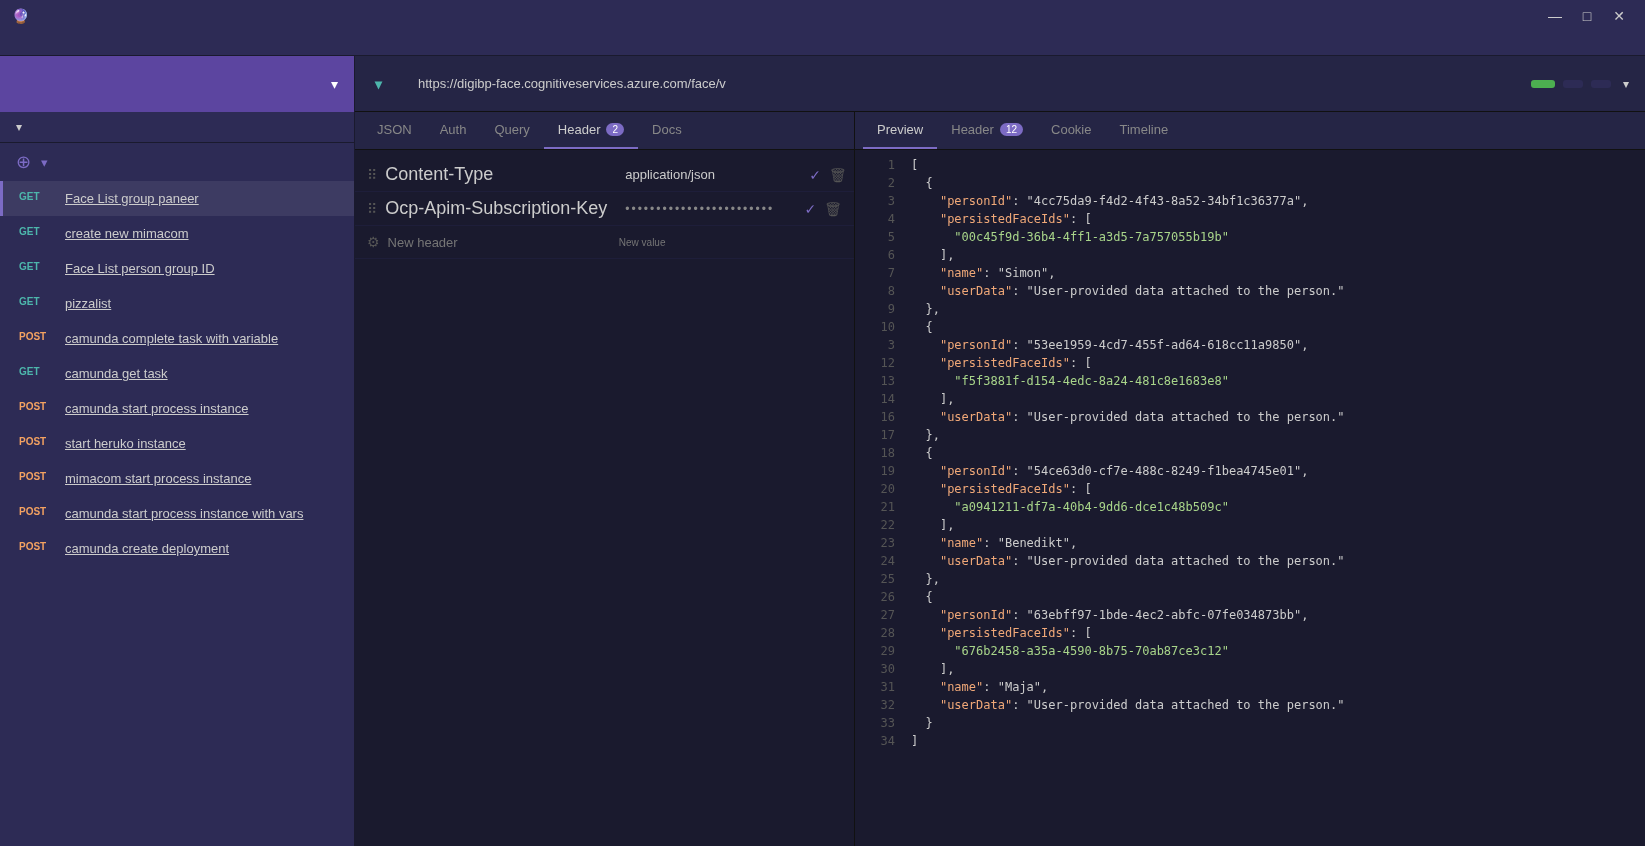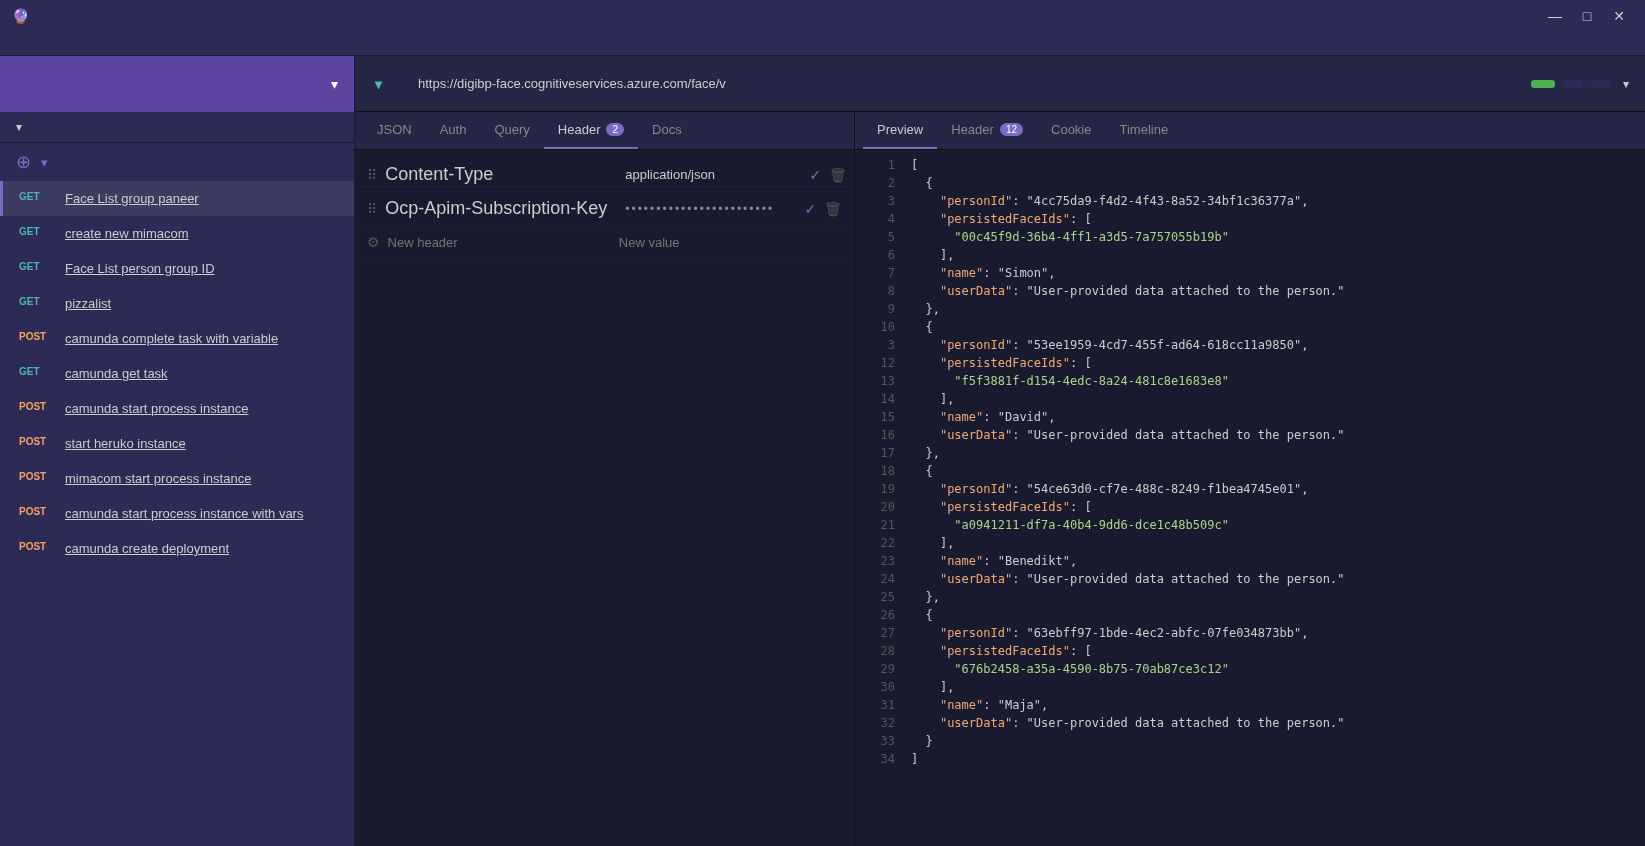--- a/index.html
+++ b/index.html
@@ -227,21 +227,21 @@
       color: #888;
       font-size: 12px;
       letter-spacing: 2px;
     }
     .check-icon { color: #7c6bc4; cursor: pointer; font-size: 14px; }
     .delete-icon { color: #555; cursor: pointer; font-size: 14px; }
     .gear-icon { color: #555; cursor: pointer; font-size: 14px; }
 
     .new-header-row { padding: 8px 12px; display: flex; align-items: center; gap: 8px; }
     .new-header-key { background: transparent; border: none; color: #555; font-size: 13px; outline: none; flex: 1; }
-    .new-header-value { background: transparent; border: none; color: #555; font-size: 13px; outline: none; flex: 1; }
+    .new-header-value { background: transparent; border: none; color: #555; font-size: 10px; outline: none; flex: 1; }
 
     
     .response-panel { flex: 1; display: flex; flex-direction: column; overflow: hidden; }
 
     
     .response-tabs {
       display: flex;
       background: #252545;
       border-bottom: 1px solid #111;
       padding: 0 8px;
@@ -505,24 +505,20 @@
             </div>
             <div class="code-line">
               <span class="line-num">13</span>
               <span class="line-content">      <span class="json-string">"f5f3881f-d154-4edc-8a24-481c8e1683e8"</span></span>
             </div>
             <div class="code-line">
               <span class="line-num">14</span>
               <span class="line-content">    <span class="json-brace">],</span></span>
             </div>
             <div class="code-line">
-              <span class="line-num">15</span>
-              <span class="line-content">    <span class="json-key">"name"</span><span class="json-colon">:</span> "David",</span>
-            </div>
-            <div class="code-line">
               <span class="line-num">16</span>
               <span class="line-content">    <span class="json-key">"userData"</span><span class="json-colon">:</span> "User-provided data attached to the person."</span>
             </div>
             <div class="code-line">
               <span class="line-num">17</span>
               <span class="line-content">  <span class="json-brace">},</span></span>
             </div>
             <div class="code-line">
               <span class="line-num">18</span>
               <span class="line-content">  <span class="json-brace">{</span></span>

